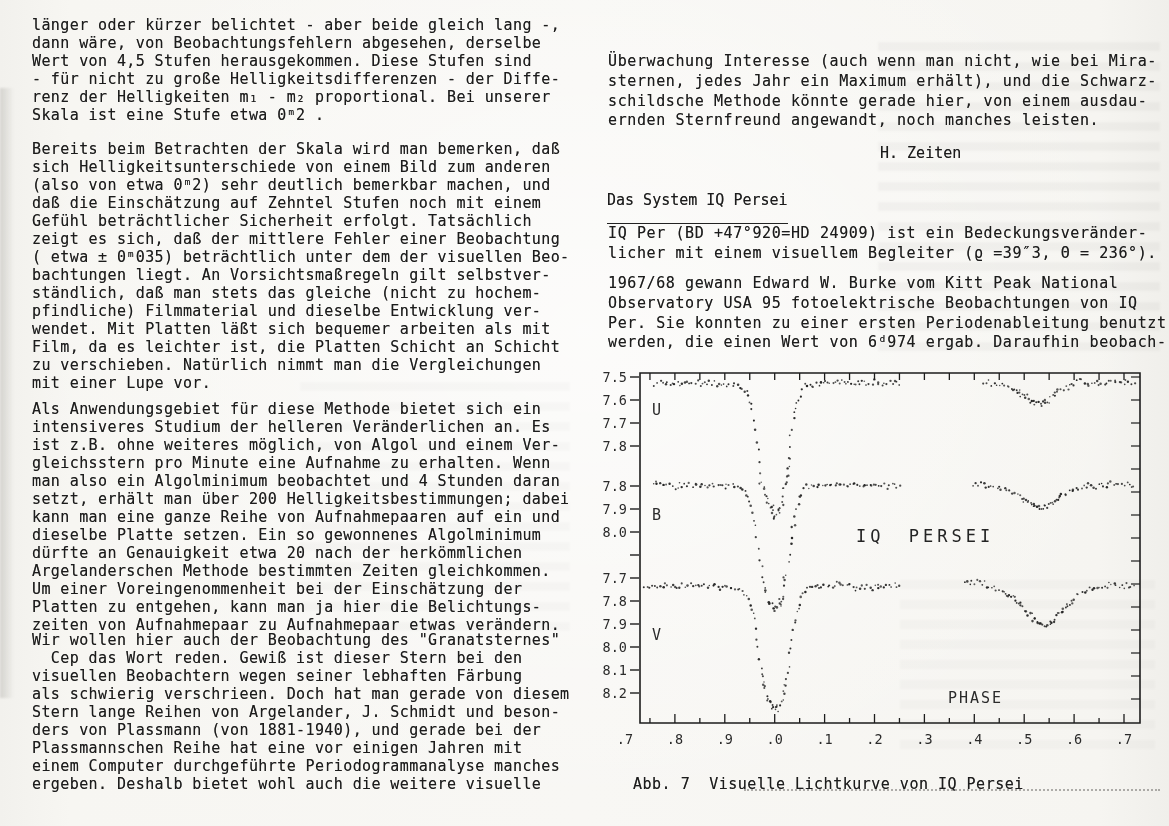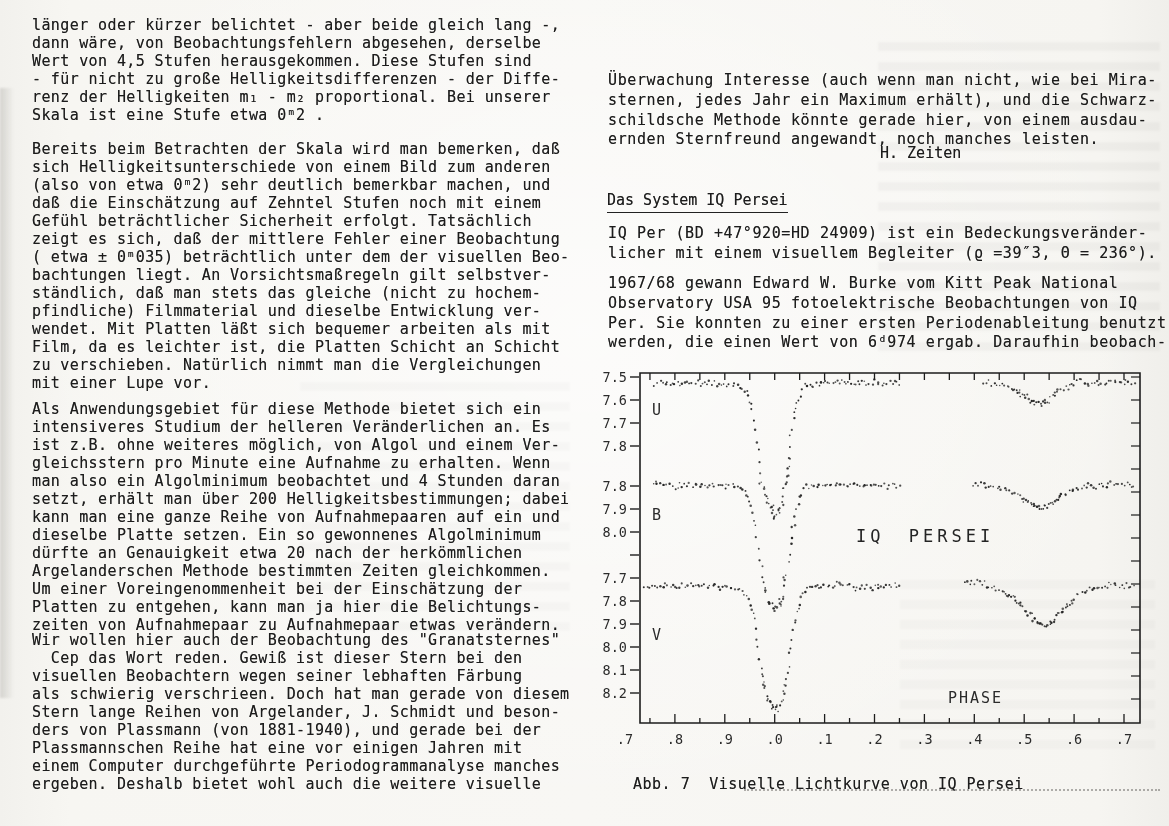--- a/index.html
+++ b/index.html
@@ -14,21 +14,21 @@
   }
   .tx{
     position:absolute;white-space:pre;font-size:15px;color:#1c1c1c;
     text-shadow:0 0 .5px rgba(25,25,25,.55);
   }
   .col-left{left:32px;top:0;letter-spacing:.4px;line-height:18px;}
   .col-right{left:608px;top:0;letter-spacing:.6px;line-height:19.8px;}
   .pagenum{left:607px;top:12px;width:500px;text-align:center;letter-spacing:.6px;}
   .sig{left:880px;top:144px;}
   .heading{left:607px;top:191px;}
-  .heading span{display:inline-block;border-bottom:1.6px solid #222;padding-bottom:3px;}
+  .heading span{display:inline-block;border-bottom:1.6px solid #222;padding-bottom:14px;}
   .caption{left:633px;top:775px;letter-spacing:.5px;}
   .chart{position:absolute;left:600px;top:365px;width:566px;height:408px;}
   .chart svg{display:block;}
   .axlbl{font-family:"DejaVu Sans Mono",monospace;font-size:13.5px;fill:#2b2b2b;}
   .bandlbl{font-family:"DejaVu Sans Mono",monospace;font-size:15px;fill:#2b2b2b;}
   .cht-title{font-family:"DejaVu Sans Mono",monospace;font-size:17px;fill:#242424;letter-spacing:4px;word-spacing:10px;}
   .cht-phase{font-family:"DejaVu Sans Mono",monospace;font-size:15px;fill:#2b2b2b;letter-spacing:2px;}
   .ghost{
     position:absolute;pointer-events:none;
     background:repeating-linear-gradient(180deg, rgba(115,112,105,.10) 0 9px, rgba(255,255,255,0) 9px 20px);
@@ -95,21 +95,21 @@
 visuellen Beobachtern wegen seiner lebhaften Färbung
 als schwierig verschrieen. Doch hat man gerade von diesem
 Stern lange Reihen von Argelander, J. Schmidt und beson-
 ders von Plassmann (von 1881-1940), und gerade bei der
 Plassmannschen Reihe hat eine vor einigen Jahren mit
 einem Computer durchgeführte Periodogrammanalyse manches
 ergeben. Deshalb bietet wohl auch die weitere visuelle</div>
   </div>
 
   <div>
-    <div class="tx col-right" style="top:52px;margin-top:19px;">Überwachung Interesse (auch wenn man nicht, wie bei Mira-
+    <div class="tx col-right" style="top:52px;">Überwachung Interesse (auch wenn man nicht, wie bei Mira-
 sternen, jedes Jahr ein Maximum erhält), und die Schwarz-
 schildsche Methode könnte gerade hier, von einem ausdau-
 ernden Sternfreund angewandt, noch manches leisten.</div>
     <div class="tx sig">H. Zeiten</div>
     <div class="tx heading"><span>Das System IQ Persei</span></div>
     <div class="tx col-right" style="top:224px;">IQ Per (BD +47°920=HD 24909) ist ein Bedeckungsveränder-
 licher mit einem visuellem Begleiter (ϱ =39″3, Θ = 236°).</div>
     <div class="tx col-right" style="top:274px;">1967/68 gewann Edward W. Burke vom Kitt Peak National
 Observatory USA 95 fotoelektrische Beobachtungen von IQ
 Per. Sie konnten zu einer ersten Periodenableitung benutzt

